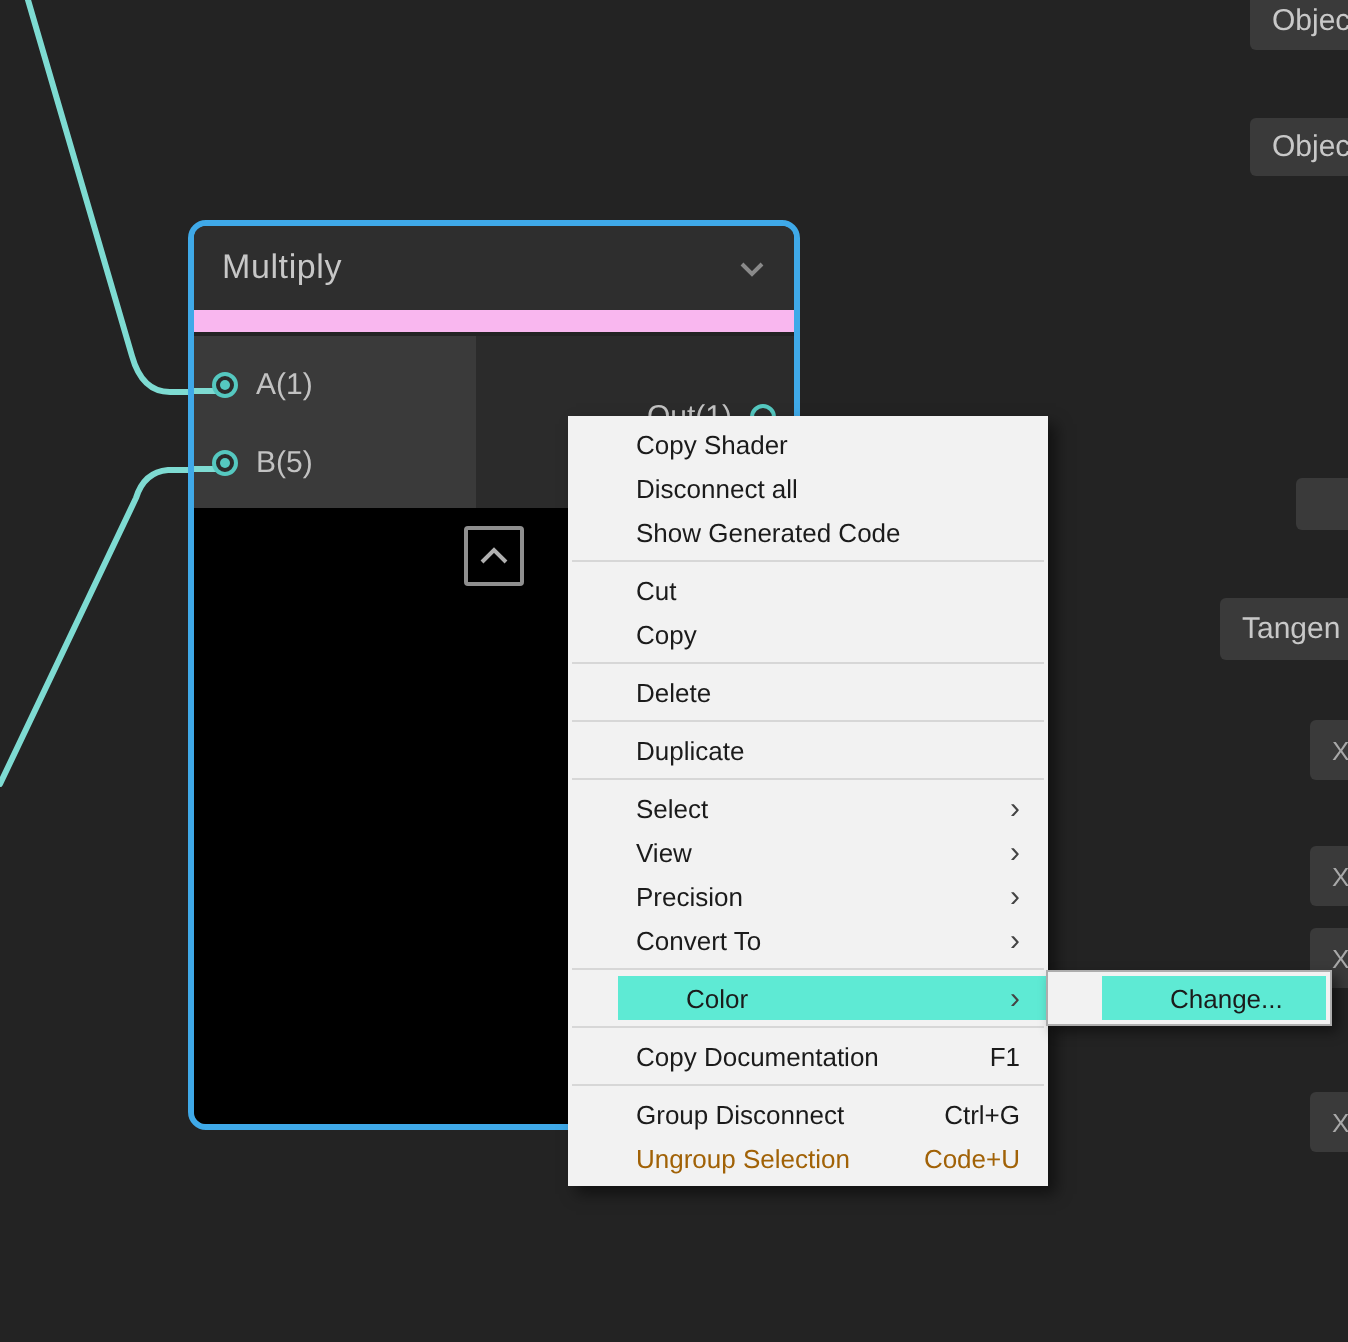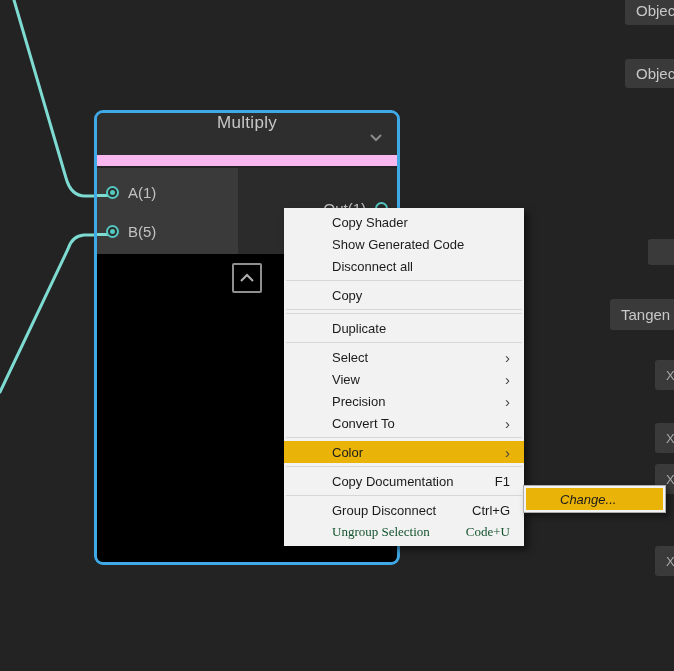--- a/index.html
+++ b/index.html
@@ -4,21 +4,21 @@
 <style>
   html,body{margin:0;padding:0;background:#232323;}
   .canvas{position:relative;width:674px;height:671px;background:#232323;overflow:hidden;
           font-family:"Liberation Sans",sans-serif;}
   
   .wires{position:absolute;left:0;top:0;z-index:1;}
   
   .node{position:absolute;left:94px;top:110px;width:300px;height:449px;z-index:2;
         border:3px solid #3fa9e8;border-radius:9px;background:#2e2e2e;}
   .node-title{height:42px;display:flex;align-items:center;padding:0 14px;background:#2e2e2e;
-              border-radius:6px 6px 0 0;flex-direction:column;}
+              border-radius:6px 6px 0 0;}
   .node-title-text{color:#c7c7c7;font-size:17px;letter-spacing:.3px;}
   .node-title svg{margin-left:auto;}
   .cat-strip{height:11px;}
   .cat-gap{height:2px;background:#232323;}
   .ports{position:relative;height:86px;background:#2b2b2b;}
   .in-panel{position:absolute;left:0;top:0;bottom:0;width:141px;background:#3a3a3a;}
   .port-row{position:absolute;display:flex;align-items:center;}
   .row-a{left:9px;top:16px;}
   .row-b{left:9px;top:55px;}
   .row-out{right:9px;top:32px;flex-direction:row-reverse;}
@@ -38,31 +38,31 @@
             color:#c8c8c8;font-size:15px;display:flex;align-items:center;}
   .obj1{left:625px;top:-4px;width:80px;height:29px;padding-left:11px;}
   .obj2{left:625px;top:59px;width:80px;height:29px;padding-left:11px;}
   .mini{left:648px;top:239px;width:40px;height:26px;}
   .tangent{left:610px;top:299px;width:80px;height:31px;padding-left:11px;}
   .xf{left:655px;width:34px;height:30px;padding-left:11px;color:#a8a8a8;font-size:13px;}
   .xf1{top:360px;}.xf2{top:423px;}.xf3{top:464px;}.xf4{top:546px;}
   
   .menu{position:absolute;left:284px;top:208px;width:240px;z-index:10;background:#f2f2f2;
         padding:3px 0;box-shadow:4px 4px 7px rgba(0,0,0,.5);font-size:13px;color:#1b1b1b;}
-  .menu-item{height:22px;display:flex;align-items:center;padding:0 14px 0 48px;}
+  .menu-item{height:22px;display:flex;align-items:center;padding:0 14px 0 34px;}
   .menu-item .shortcut,.menu-item .arrow{margin-left:auto;}
   .menu-item .arrow{font-size:15px;color:#444;line-height:1;}
-  .menu-item.highlighted{background:#eab308;}
-  .menu-item.disabled{color:#14532d;font-family:Liberation Serif, serif;}
+  .menu-item.highlighted{background:#5eead4;margin-left:25px;}
+  .menu-item.disabled{color:#a16207;}
   .menu-sep{height:1px;background:#d7d7d7;margin:3px 2px;}
   
   .submenu{position:absolute;left:523px;top:485px;width:137px;z-index:11;background:#f2f2f2;
            border:1px solid #adadad;padding:2px;box-shadow:3px 3px 6px rgba(0,0,0,.45);
            font-size:13px;color:#1b1b1b;}
-  .submenu .menu-item{padding:0 10px 0 34px;font-style:italic;}
+  .submenu .menu-item{padding:0 10px 0 34px;}
 </style>
 </head>
 <body>
 
 <div class="canvas">
 
   <svg class="wires" width="674" height="671">
     <path d="M 14 0 L 66 178 Q 71 196 85 196 L 96 196" fill="none" stroke="#7edbd2" stroke-width="3" stroke-linecap="round"></path>
     <path d="M 96 235 L 84 235 Q 72 236 68 249 L 0 392" fill="none" stroke="#7edbd2" stroke-width="3" stroke-linecap="round"></path>
   </svg>
@@ -127,30 +127,36 @@
   </div>
   <div class="edge-box xf xf4">
     <span>X</span>
   </div>
 
   <div class="menu">
     <div class="menu-item">
       <span>Copy Shader</span>
       </div>
     <div class="menu-item">
+      <span>Disconnect all</span>
+      </div>
+    <div class="menu-item">
       <span>Show Generated Code</span>
       </div>
-    <div class="menu-item">
-      <span>Disconnect all</span>
-      </div>
-    <div class="menu-sep"></div>
+    <div class="menu-sep"></div>
+    <div class="menu-item">
+      <span>Cut</span>
+      </div>
     <div class="menu-item">
       <span>Copy</span>
       </div>
     <div class="menu-sep"></div>
+    <div class="menu-item">
+      <span>Delete</span>
+      </div>
     <div class="menu-sep"></div>
     <div class="menu-item">
       <span>Duplicate</span>
       </div>
     <div class="menu-sep"></div>
     <div class="menu-item">
       <span>Select</span>
       <span class="arrow">›</span>
       </div>
     <div class="menu-item">

